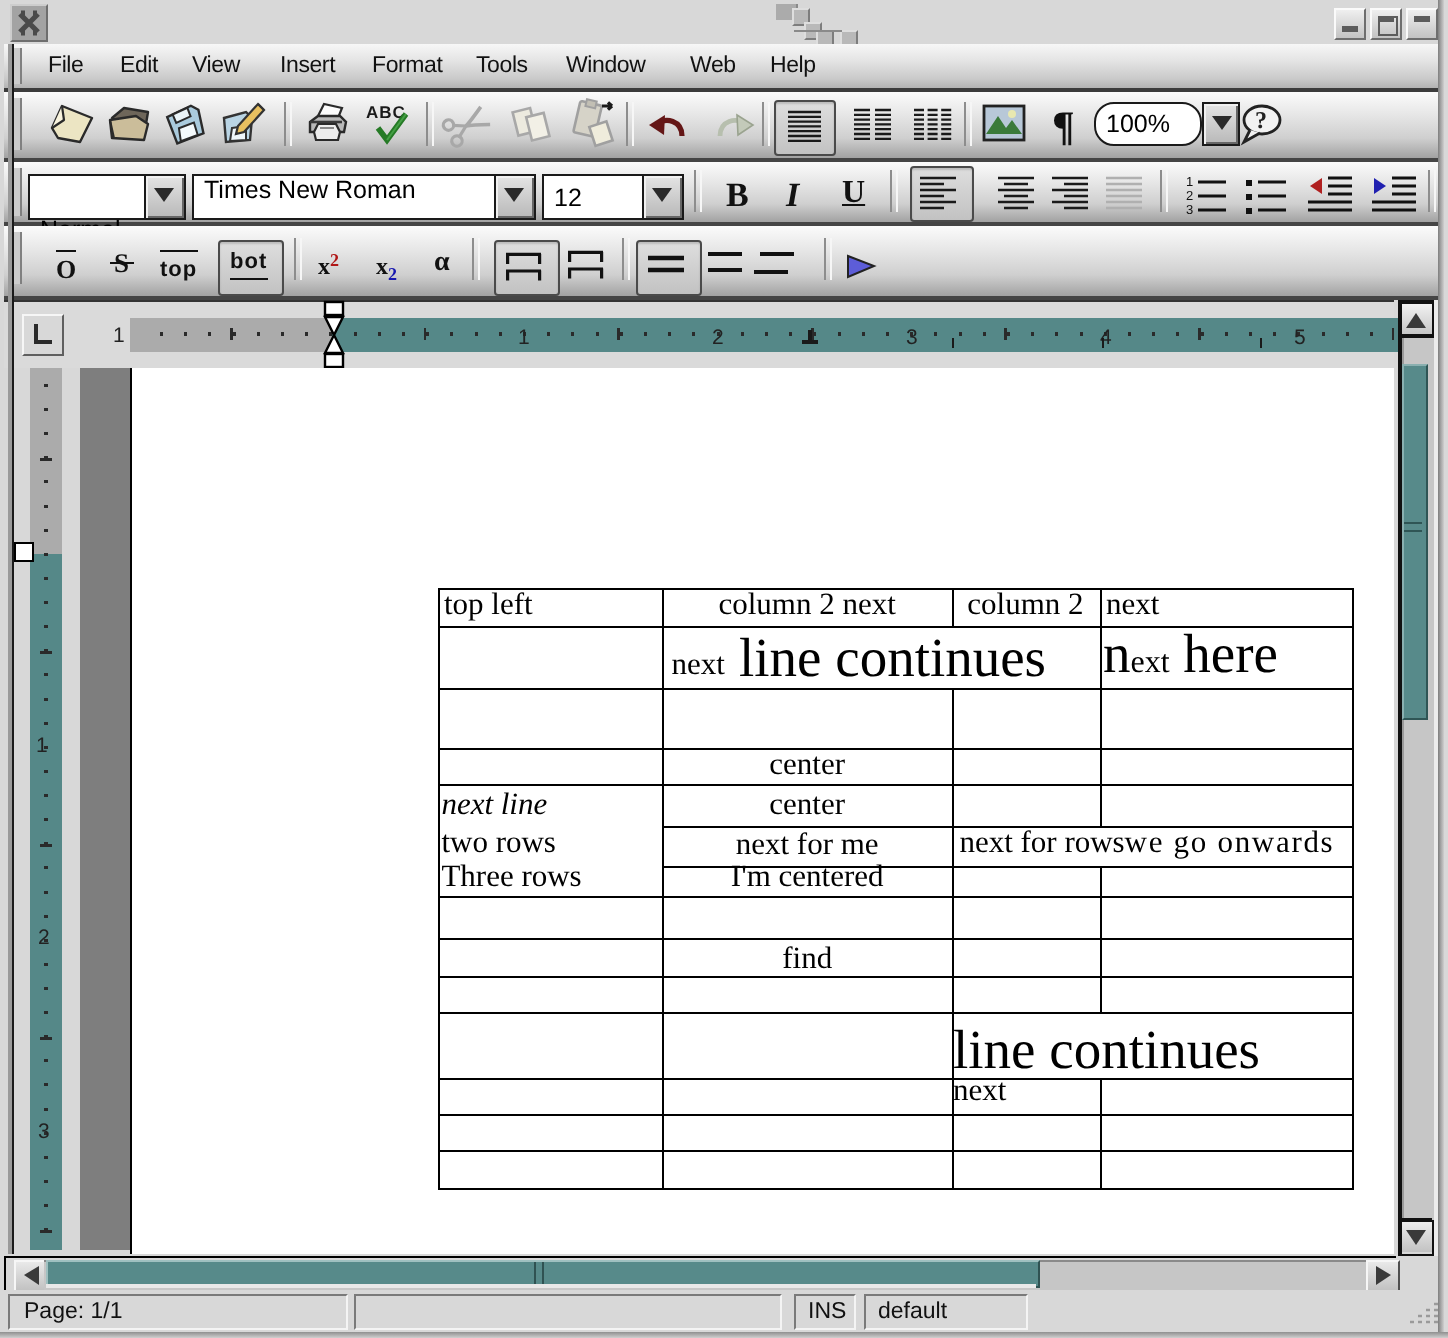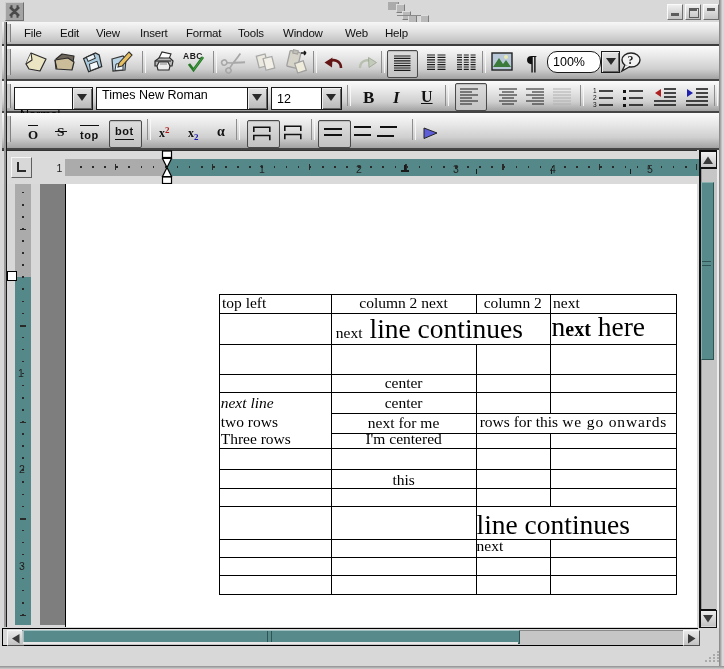--- a/index.html
+++ b/index.html
@@ -393,31 +393,31 @@
       <div class="tl" style="left:547.6px;top:249.2px;width:1.2px;height:72.5px;"></div>
       <div class="tl" style="left:547.6px;top:354.8px;width:1.2px;height:55.2px;"></div>
       <div class="tl" style="left:673.5px;top:110px;width:1.2px;height:301px;"></div>
 
       <div class="tt" style="left:220px;top:110.5px;">top left</div>
       <div class="tt" style="left:329.3px;top:110.5px;width:144.6px;text-align:center;">column 2 next</div>
       <div class="tt" style="left:473.9px;top:110.5px;width:73.7px;text-align:center;">column 2</div>
       <div class="tt" style="left:551px;top:110.5px;">next</div>
       <div class="tt" style="left:333.8px;top:140.5px;">next</div>
       <div class="tt big" style="left:367.5px;top:131px;">line continues</div>
-      <div class="tt big" style="left:549.5px;top:129px;">n<span style="font-size:20px;font-weight:bold;">ext</span> here</div>
+      <div class="tt big" style="left:549.5px;top:129px;">n<span style="font-size:16px;">ext</span> here</div>
       <div class="tt" style="left:329.3px;top:191px;width:144.6px;text-align:center;">center</div>
       <div class="tt" style="left:329.3px;top:210.7px;width:144.6px;text-align:center;">center</div>
       <div class="tt" style="left:218.7px;top:210.7px;font-style:italic;">next line</div>
       <div class="tt" style="left:329.3px;top:231px;width:144.6px;text-align:center;">next for me</div>
       <div class="tt" style="left:218.7px;top:229.5px;">two rows</div>
-      <div class="tt" style="left:477.7px;top:230px;">rows for this</div>
+      <div class="tt" style="left:477.7px;top:230px;">next for rows</div>
       <div class="tt" style="left:560.3px;top:230px;letter-spacing:0.85px;">we go onwards</div>
       <div class="tt" style="left:329.3px;top:246.9px;width:144.6px;text-align:center;">I'm centered</div>
       <div class="tt" style="left:218.7px;top:246.9px;">Three rows</div>
-      <div class="tt" style="left:329.3px;top:287.5px;width:144.6px;text-align:center;">this</div>
+      <div class="tt" style="left:329.3px;top:287.5px;width:144.6px;text-align:center;">find</div>
       <div class="tt big" style="left:474.5px;top:327px;">line continues</div>
       <div class="tt" style="left:474.5px;top:353.8px;">next</div>
     </div>
   </div>
 
   <div class="abs" id="vsb">
     <div class="abs" style="left:0;top:0;width:18px;height:1.6px;background:#111;"></div>
     <div class="abs" style="left:0;top:1px;width:1.6px;height:477px;background:#111;"></div>
     <div class="abs" style="left:16.5px;top:1px;width:1.6px;height:477px;background:#111;"></div>
     <div class="abs" style="left:1.6px;top:1.6px;width:15px;height:15.5px;background:linear-gradient(180deg,#f2f2f2,#c6c6c6);"></div>
@@ -444,20 +444,32 @@
     <div class="abs" style="left:19px;top:1px;width:661px;height:14px;background:#c6c6c6;border-top:1px solid #8a8a8a;"></div>
     <div class="abs thumb" style="left:20px;top:1px;width:495px;height:11.5px;"></div>
       <div class="abs" style="left:20px;top:13px;width:495px;height:2px;background:#e8e8e8;"></div>
     <div class="abs" style="left:264px;top:2px;width:1.4px;height:11px;background:#2f5252;"></div>
     <div class="abs" style="left:268px;top:2px;width:1.4px;height:11px;background:#2f5252;"></div>
     <div class="abs sbtn" style="left:680px;top:1px;width:15px;height:13.5px;"><svg width="15" height="13">
           <path d="M11.5 6.5 L4 2 L4 11.5 Z" fill="#3a3a3a"></path>
         </svg></div>
   </div>
 
+  <div class="abs" id="status">
+    <div class="sf" style="left:2px;width:168px;">
+        <span style="position:absolute;left:7px;top:2px;">Page: 1/1</span>
+      </div>
+    <div class="sf" style="left:175px;width:212px;"></div>
+    <div class="sf" style="left:395px;width:29px;">
+        <span style="position:absolute;left:6px;top:2px;">INS</span>
+      </div>
+    <div class="sf" style="left:430px;width:80px;">
+        <span style="position:absolute;left:6px;top:2px;">default</span>
+      </div>
+  </div>
   <svg class="abs" style="left:703px;top:650px;" width="18" height="17">
       <g stroke="#9a9a9a" stroke-width="1.3">
         <path d="M14 2 L16 2 M14 5 L16 5 M10 5 L12 5 M14 8 L16 8 M10 8 L12 8 M6 8 L8 8 M14 11 L16 11 M10 11 L12 11 M6 11 L8 11 M2 11 L4 11"></path>
       </g>
     </svg>
   <div class="abs" style="left:3.6px;top:22px;width:2px;height:605px;background:#9a9a9a;"></div>
   <div class="abs" style="left:5.6px;top:22px;width:1.4px;height:605px;background:#1a1a1a;"></div>
   <div class="abs" id="frameR"></div>
   <div class="abs" id="frameB"></div>
 </div>

